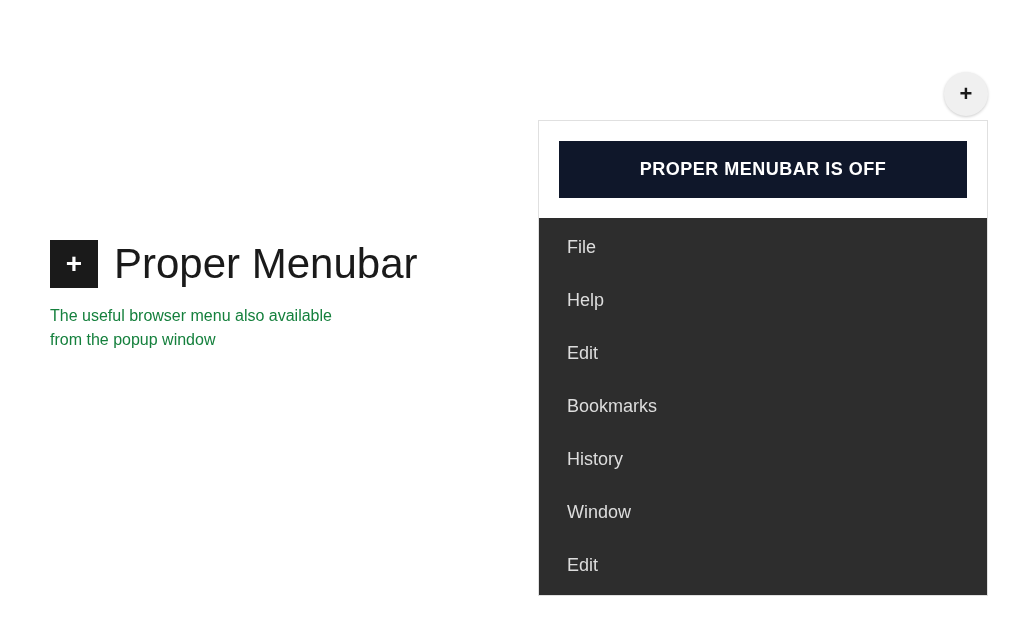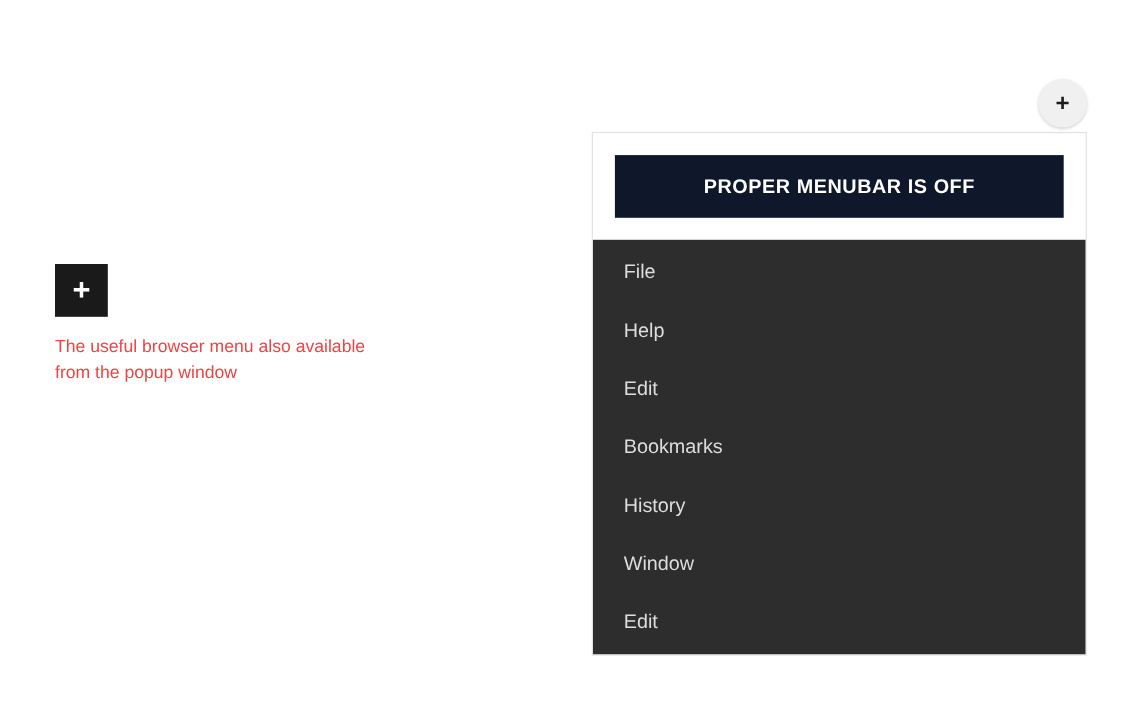--- a/index.html
+++ b/index.html
@@ -45,21 +45,21 @@
     }
 
     .app-title-text {
       font-size: 42px;
       font-weight: 400;
       color: #1a1a1a;
     }
 
     .app-description {
       font-size: 16px;
-      color: #ef4444;
+      color: #15803d;
       line-height: 1.5;
       max-width: 400px;
     }
 
     
     .top-right-btn {
       position: absolute;
       top: 72px;
       right: 36px;
       width: 44px;
@@ -124,20 +124,21 @@
 
 <button class="top-right-btn">
   <span>+</span>
 </button>
 
 <div class="left-content">
   <div class="app-title-row">
     <div class="plus-icon-large">
       <span>+</span>
     </div>
+    <h1 class="app-title-text">Proper Menubar</h1>
   </div>
   <p class="app-description">
     <span>The useful browser menu also available</span><br>
     <span>from the popup window</span>
   </p>
 </div>
 
 <div class="right-panel">
   <div class="status-banner">PROPER MENUBAR IS OFF</div>
   <div class="menu-area">

